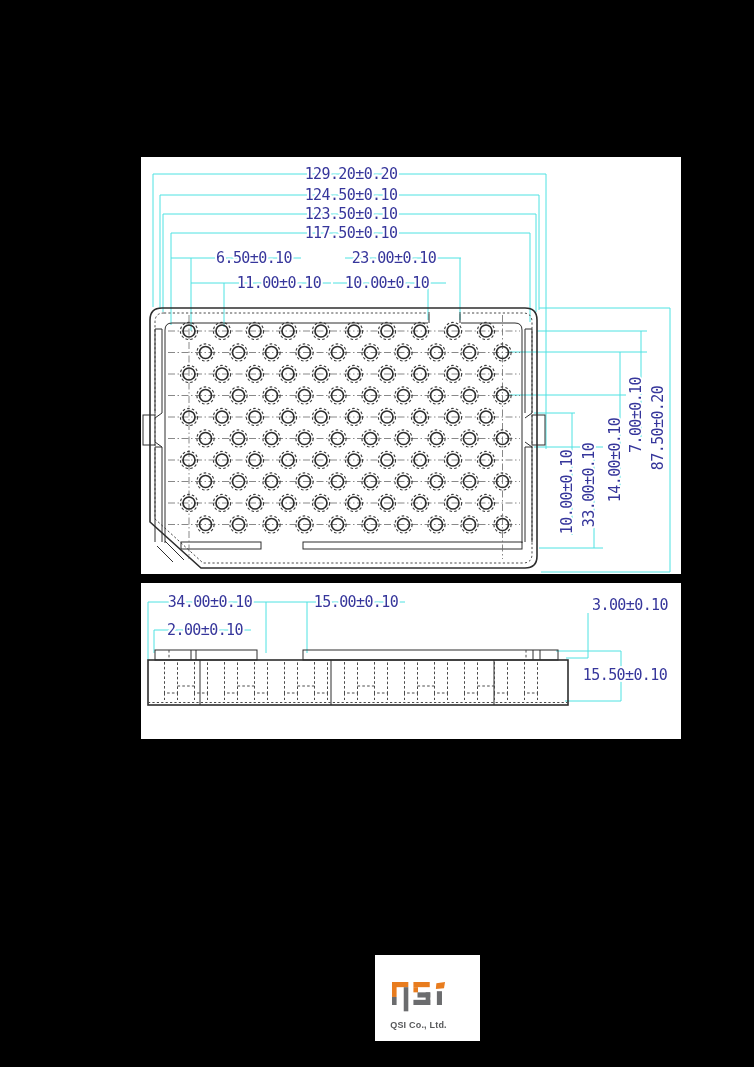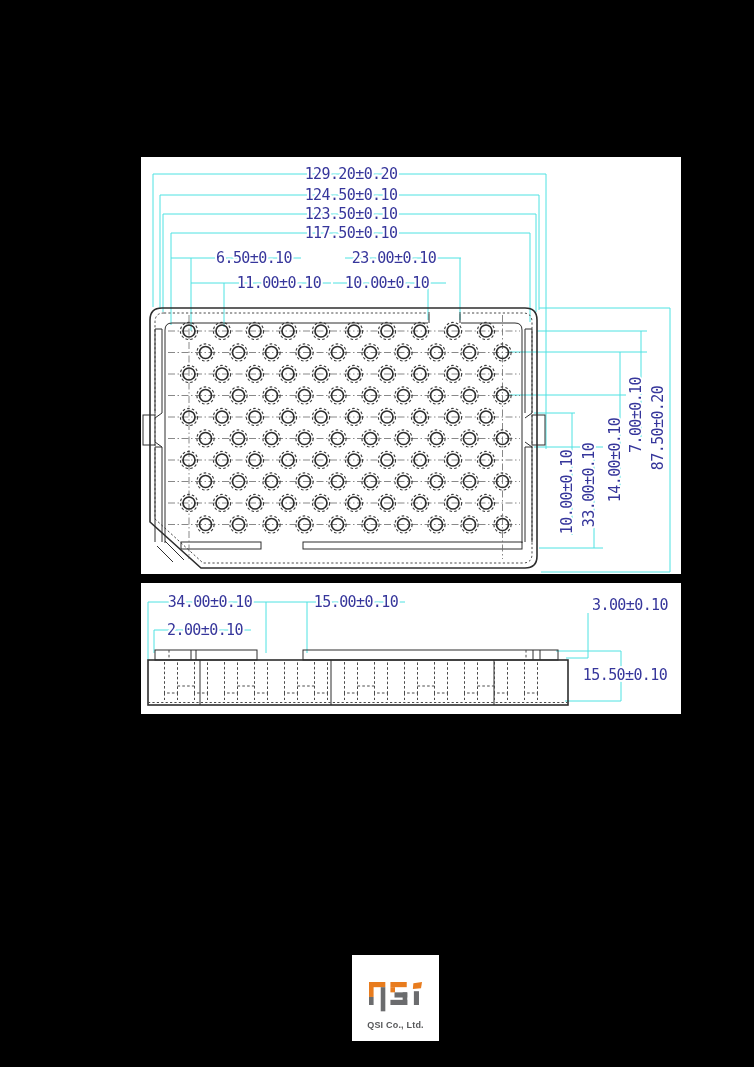--- a/index.html
+++ b/index.html
@@ -2,22 +2,22 @@
 <html><head>
 <meta charset="utf-8">
 <style>
   html,body{margin:0;padding:0;}
   body{
     width:754px;height:1067px;background:#000;position:relative;
     font-family:"Liberation Sans",sans-serif;overflow:hidden;
   }
   .panel{position:absolute;background:#fff;margin-left:28px;}
   #panel-top{left:113px;top:157px;width:540px;height:417px;}
-  #panel-side{left:113px;top:583px;width:540px;height:131px;}
-  #panel-logo{left:324px;top:955px;width:87px;height:86px;}
+  #panel-side{left:113px;top:583px;width:540px;height:156px;}
+  #panel-logo{left:347px;top:955px;width:105px;height:86px;}
   svg{display:block;}
   .dln{stroke:#4fe2e2;stroke-width:1;fill:none;}
   .dim{
     font-family:"DejaVu Sans Mono","Liberation Mono",monospace;
     font-size:15px;letter-spacing:-0.6px;fill:#36369b;
     paint-order:stroke;stroke:#ffffff;stroke-width:4px;stroke-linejoin:round;
   }
   .out{stroke:#2e2e2e;stroke-width:1.6;fill:none;}
   .thin{stroke:#2e2e2e;stroke-width:1;fill:none;}
   .dot{stroke:#4a4a4a;stroke-width:1;fill:none;stroke-dasharray:2.2 2.2;}

